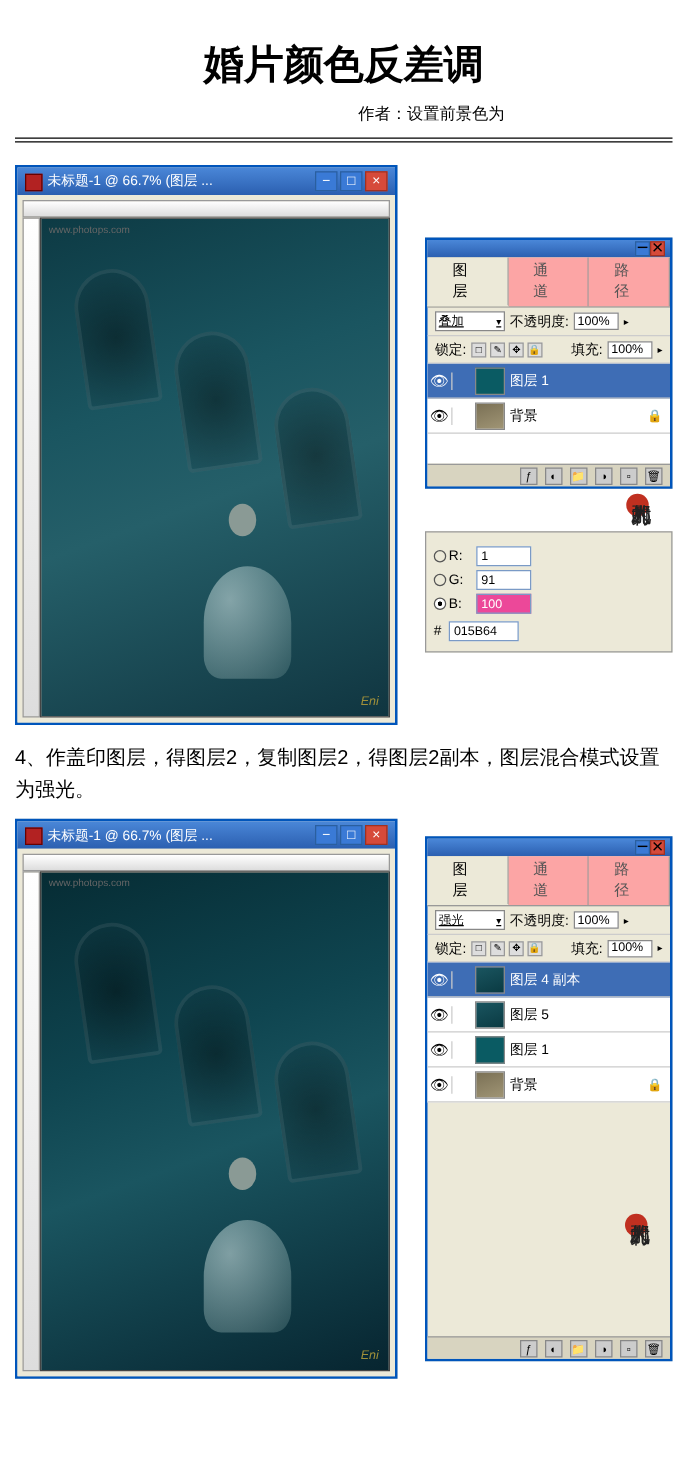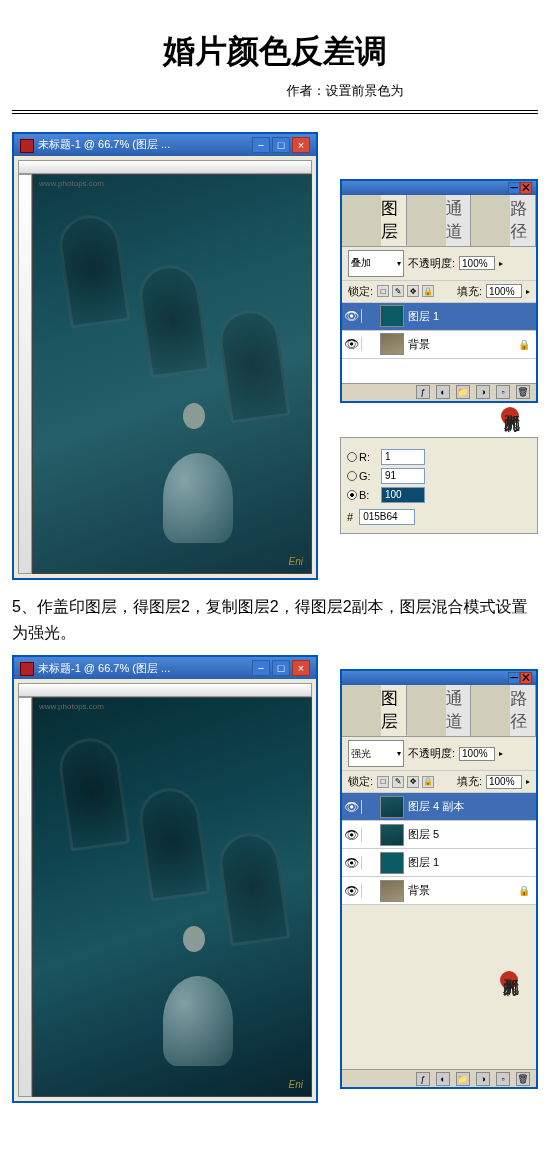--- a/index.html
+++ b/index.html
@@ -29,25 +29,25 @@
 .bride { position:absolute; bottom:30px; left:120px; width:90px; height:140px; }
 .bride-body { position:absolute; bottom:0; left:10px; width:70px; height:90px; background: radial-gradient(ellipse at 30% 30%, rgba(200,220,220,0.6), rgba(100,140,140,0.3)); border-radius: 50% 50% 20% 20%;}
 .bride-head { position:absolute; top:0; left:30px; width:22px; height:26px; background:#8a9a95; border-radius:50%;}
 .watermark { position:absolute; bottom:6px; right:8px; color:#a0903a; font-size:10px; font-style:italic;}
 .wm-top { position:absolute; top:4px; left:6px; color:#666; font-size:8px;}
 
 .panel-col { width: 208px; display:flex; flex-direction:column; gap:4px; }
 .layers-panel { border:2px solid #0055bb; background:#ece9d8; }
 .panel-title { background: linear-gradient(#4a87d8,#2b5fb0); height:14px; display:flex; justify-content:flex-end; padding:1px 4px;}
 .panel-tabs { display:flex; background:#d0cdb9; border-bottom:1px solid #999;}
-.ptab { padding:2px 0; font-size:17px; border-right:1px solid #999; background:#ece9d8;margin-left:39px;}
+.ptab { padding:2px 20px; font-size:12px; border-right:1px solid #999; background:#ece9d8;}
 .ptab.active { background:#ece9d8; border-bottom:1px solid #ece9d8;}
-.ptab.inactive { background:#e5e5e5; color:#555;}
+.ptab.inactive { background:#fca5a5; color:#555;}
 .panel-row { display:flex; align-items:center; padding:3px 6px; font-size:11px; gap:4px; border-bottom:1px solid #ccc;}
-.blend-select { width:56px; height:27px; border:1px solid #888; background:#fff; font-size:10px; padding:0 2px; display:inline-flex; align-items:center; justify-content:space-between;}
+.blend-select { width:56px; height:16px; border:1px solid #888; background:#fff; font-size:10px; padding:0 2px; display:inline-flex; align-items:center; justify-content:space-between;text-decoration:underline;}
 .chev { font-size:8px;}
 .pct-box { width:36px; height:14px; border:1px solid #888; background:#fff; font-size:10px; text-align:right; padding:0 2px; display:inline-flex; align-items:center;}
 .lock-icons { display:flex; gap:3px;}
 .li { width:12px; height:12px; border:1px solid #999; background:#ddd; font-size:8px; display:flex; align-items:center; justify-content:center;}
 .layers-list { background:#fff; min-height:80px;}
 .layer-row { display:flex; align-items:center; border-bottom:1px solid #ccc; height:28px;}
 .layer-row.selected { background:#3e6db5; color:#fff;}
 .eye { width:20px; border-right:1px solid #ccc; text-align:center; font-size:12px;}
 .link { width:14px; border-right:1px solid #ccc;}
 .thumb { width:24px; height:22px; margin:0 4px; border:1px solid #888;}
@@ -58,21 +58,21 @@
 .lock-ind { width:14px; font-size:10px; margin-right:4px;}
 .panel-footer { height:18px; background:#d8d4c0; border-top:1px solid #999; display:flex; align-items:center; justify-content:flex-end; gap:6px; padding:0 6px;}
 .pf-icon { width:14px; height:14px; border:1px solid #888; background:#ccc; font-size:9px; display:flex; align-items:center; justify-content:center;}
 
 .color-picker { background:#ece9d8; border:1px solid #999; padding:8px 6px; font-size:11px; position:relative; margin-top:30px;}
 .cp-row { display:flex; align-items:center; gap:4px; margin:3px 0;}
 .cp-row label { width:30px; display:flex; align-items:center; gap:2px;}
 .cp-radio { width:10px; height:10px; border:1px solid #555; border-radius:50%; display:inline-block;}
 .cp-radio.sel { background: radial-gradient(circle, #000 30%, #fff 35%);}
 .cp-input { width:44px; height:16px; border:1px solid #7a9ac6; background:#fff; padding:0 3px; font-size:10px;}
-.cp-input.sel { background:#0c4a6e; color:#fff;}
+.cp-input.sel { background:#ec4899; color:#fff;}
 .hex-row { display:flex; align-items:center; gap:6px; margin-top:6px;}
 
 .signature { position:absolute; right:6px; bottom:40px; width:30px; height:90px; }
 .sig-text { font-family: "STXingkai", cursive; font-size:16px; writing-mode: vertical-rl; color:#222;}
 .sig-stamp { width:18px; height:18px; background:#c03020; border-radius:50%; margin-top:4px;}
 </style>
 </head>
 <body>
 
 <div class="page">
@@ -196,21 +196,21 @@
           <input class="cp-input" style="width: 56px;" value="015B64">
         </div>
         <div class="signature">
           <div class="sig-text">那村的人儿</div>
           <div class="sig-stamp"></div>
         </div>
       </div>
     </div>
   </div>
 
-  <p class="step-text">5、作盖印图层，得图层2，复制图层2，得图层2副本，图层混合模式设置为强光。</p>
+  <p class="step-text">4、作盖印图层，得图层2，复制图层2，得图层2副本，图层混合模式设置为强光。</p>
 
   <div class="fig">
     <div class="ps-window">
       <div class="ps-title">
         <span><span class="ps-icon"></span><span>未标题-1 @ 66.7% (图层 ...</span></span>
         <span class="wc">
           <span class="wc-btn min">−</span>
           <span class="wc-btn max">□</span>
           <span class="wc-btn">×</span>
         </span>

